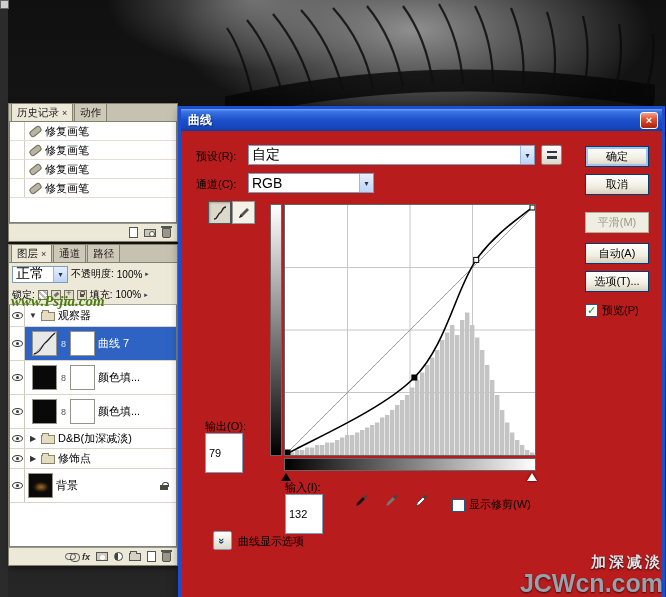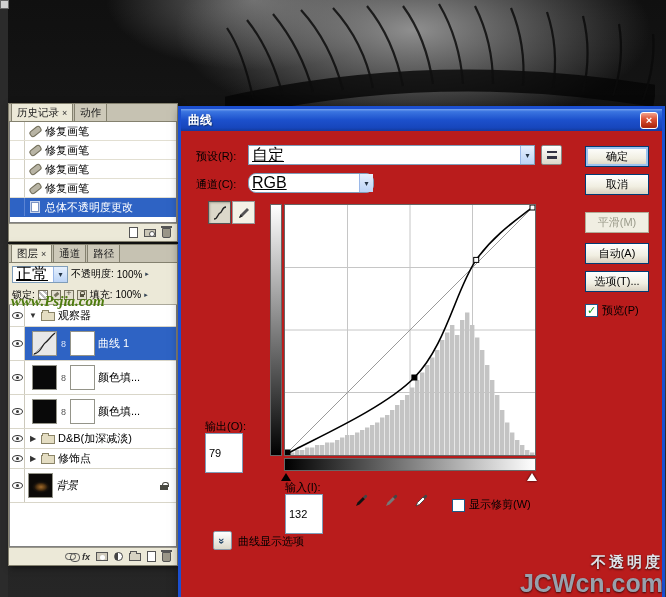--- a/index.html
+++ b/index.html
@@ -35,21 +35,21 @@
   .brush-icon{width:13px;height:7px;background:#b8b4a4;border:1px solid #706c58;border-radius:3px;transform:rotate(-38deg);}
   .doc-icon{width:10px;height:12px;background:#fff;border:1px solid #c8d4ec;box-shadow:inset 0 0 0 1px #7c94c4;}
   .hist-label{font-size:11px;white-space:nowrap;}
   .hist-row.selected{background:#2e63c4;color:#fff;border-bottom-color:#2e63c4;}
   .hist-row.selected .hist-src{border-right-color:#5b84d4;}
   .panel-bottombar{height:18px;background:#ece9d8;border-top:1px solid #9a978a;display:flex;align-items:center;justify-content:flex-end;gap:6px;padding:0 6px;flex:none;}
 
   .layers-controls{height:22px;display:flex;align-items:center;gap:3px;padding:0 3px;flex:none;}
   .dropdown{background:#fff;border:1px solid #7f9db9;height:17px;display:flex;align-items:center;}
   .blend{width:56px;}
-  .dd-val{flex:1;padding-left:3px;font-size:16px;white-space:nowrap;overflow:hidden;text-decoration:underline;}
+  .dd-val{flex:1;padding-left:3px;font-size:14px;white-space:nowrap;overflow:hidden;}
   .dd-btn{width:14px;height:100%;background:linear-gradient(#e6f0fd,#bcd4f6);border-left:1px solid #9ab8e8;font-size:8px;display:flex;align-items:center;justify-content:center;color:#234;flex:none;}
   .ctl-label{font-size:10px;white-space:nowrap;}
   .ctl-val{font-size:10px;}
   .spin{font-size:7px;color:#345;}
   .lock-row{height:20px;display:flex;align-items:center;gap:3px;padding:0 3px;border-bottom:1px solid #aaa89a;flex:none;}
   .lk{width:10px;height:10px;border:1px solid #76725e;background:#e2decf;position:relative;flex:none;}
   .lk1{background:repeating-linear-gradient(45deg,#bbb 0 2px,#fff 2px 4px);}
   .lk2::after{content:"";position:absolute;left:2px;top:2px;width:5px;height:3px;background:#76725e;transform:rotate(-40deg);}
   .lk3::after{content:"+";position:absolute;left:1.5px;top:-2.5px;font-size:9px;color:#55523f;}
   .lk4::after{content:"";position:absolute;left:2px;top:3px;width:4px;height:3px;background:#55523f;}
@@ -63,21 +63,21 @@
   .vis-cell{width:15px;border-right:1px solid #ccc9bc;display:flex;align-items:center;justify-content:center;flex:none;}
   .eye{width:11px;height:7px;border:1px solid #3a3a3a;border-radius:50%;position:relative;background:#fff;}
   .eye::after{content:"";position:absolute;left:3px;top:1px;width:3px;height:3px;border-radius:50%;background:#3a3a3a;}
   .row-body{flex:1;display:flex;align-items:center;gap:3px;padding:0 3px;min-width:0;}
   .row-body.sel{background:#2e63c4;color:#fff;}
   .row-body.child{padding-left:7px;}
   .tri{font-size:8px;color:#333;width:10px;text-align:center;flex:none;}
   .folder{width:14px;height:9px;background:#e4ddc2;border:1px solid #8a8468;position:relative;flex:none;margin-top:2px;}
   .folder::before{content:"";position:absolute;top:-3px;left:0;width:5px;height:2px;background:#e4ddc2;border:1px solid #8a8468;border-bottom:none;}
   .layer-name{font-size:11px;white-space:nowrap;overflow:hidden;}
-  .bg-name{font-style:italic;}
+  .bg-name{}
   .thumb{width:25px;height:25px;border:1px solid #949489;background:#fff;flex:none;}
   .thumb.black{background:#090909;}
   .photo-thumb{background:radial-gradient(ellipse 9px 6px at 12px 13px,#a06a2c 0%,#5a3a14 45%,#1c140c 75%,#0c0a08 100%);}
   .chain{font-size:9px;color:#555;width:7px;text-align:center;flex:none;}
   .row-body.sel .chain{color:#dbe5f8;}
   .locksym{width:9px;height:8px;position:relative;margin-left:auto;margin-right:4px;flex:none;}
   .locksym::after{content:"";position:absolute;left:0;top:3px;width:8px;height:5px;background:#4a4a42;}
   .locksym::before{content:"";position:absolute;left:1.5px;top:0;width:5px;height:4px;border:1px solid #4a4a42;border-bottom:none;border-radius:3px 3px 0 0;}
 
   .lb{flex:none;}
@@ -105,21 +105,21 @@
     background:linear-gradient(#f2a28c,#dd5335 40%,#b02a10 90%);color:#fff;font-size:11px;font-weight:bold;
     display:flex;align-items:center;justify-content:center;line-height:1;}
   .dialog-body{position:absolute;left:0;top:22px;right:0;bottom:0;font-size:11px;}
   .lbl{position:absolute;font-size:11px;white-space:nowrap;}
   .preset-lbl{left:15px;top:18px;} .channel-lbl{left:15px;top:46px;}
   .preset-dd{position:absolute;left:67px;top:14px;width:287px;height:20px;}
   .preset-menu{position:absolute;left:360px;top:14px;width:21px;height:20px;border:1px solid #888;border-radius:2px;
     background:linear-gradient(#fff,#dcd8ca);display:flex;align-items:center;justify-content:center;}
   .lines-ico{width:10px;height:8px;border-top:2px solid #334;border-bottom:2px solid #334;
     background:linear-gradient(transparent 3px,#334 3px,#334 5px,transparent 5px);}
-  .channel-dd{position:absolute;left:67px;top:42px;width:126px;height:20px;border-radius:8px;}
+  .channel-dd{position:absolute;left:67px;top:42px;width:126px;height:20px;}
   .tool-btn{position:absolute;top:70px;width:23px;height:23px;border:1px solid #999;background:#f4f2e6;
     display:flex;align-items:center;justify-content:center;}
   .curve-tool{left:27px;border-color:#555;background:#dcd8ca;box-shadow:inset 1px 1px 2px #a8a494;}
   .pencil-tool{left:51px;}
   .vgrad{position:absolute;left:89px;top:73px;width:12px;height:252px;border:1px solid #666;background:linear-gradient(#fff,#000);}
   .plot{position:absolute;left:103px;top:73px;width:252px;height:252px;border:1px solid #666;background:#fff;}
   .plot svg{display:block;width:100%;height:100%;}
   .hgrad{position:absolute;left:103px;top:327px;width:252px;height:13px;border:1px solid #666;background:linear-gradient(90deg,#000,#fff);}
   .tri-slider{position:absolute;width:0;height:0;border-left:5px solid transparent;border-right:5px solid transparent;}
   .tri-black{left:100px;top:342px;border-bottom:8px solid #000;}
@@ -209,27 +209,20 @@
           </span>
         <span class="hist-label">修复画笔</span>
       </div>
       <div class="hist-row">
         <span class="hist-src"></span>
         <span class="hist-icon-cell">
             <span class="brush-icon"></span>
           </span>
         <span class="hist-label">修复画笔</span>
       </div>
-      <div class="hist-row selected">
-        <span class="hist-src"></span>
-        <span class="hist-icon-cell">
-            <span class="doc-icon"></span>
-          </span>
-        <span class="hist-label">总体不透明度更改</span>
-      </div>
     </div>
     <div class="panel-bottombar">
       <span class="lb new-ico"></span>
       <span class="lb hcam"></span>
       <span class="lb trash-ico"></span>
     </div>
   </div>
 
   <div class="panel layers-panel">
     <div class="psjia-wm">www.Psjia.com</div>
@@ -282,21 +275,21 @@
         <div class="row-body sel child">
           <span class="thumb">
             <svg viewBox="0 0 23 23" width="23" height="23">
                 <rect width="23" height="23" fill="#e8e8e8"></rect>
                 <line x1="0" y1="23" x2="23" y2="0" stroke="#aaa"></line>
                 <path d="M1 22 C8 21 9 13 12 11 C15 9 18 4 22 1" fill="none" stroke="#222" stroke-width="1.3"></path>
               </svg>
           </span>
           <span class="chain">8</span>
           <span class="thumb"></span>
-          <span class="layer-name">曲线 1</span>
+          <span class="layer-name">曲线 7</span>
         </div>
       </div>
       <div class="layer-row h34">
         <span class="vis-cell">
             <span class="eye"></span>
           </span>
         <div class="row-body child">
           <span class="thumb black"></span>
           <span class="chain">8</span>
           <span class="thumb"></span>
@@ -511,17 +504,17 @@
       <div class="preview-chk">
         <span class="checkbox">
             <span>✓</span>
           </span>
         <span class="lbl" style="position:static">预览(P)</span>
       </div>
     </div>
   </div>
 
   <div class="site-wm">
-    <div class="wm1">不透明度</div>
+    <div class="wm1">加深减淡</div>
     <div class="wm2">JCWcn.com</div>
   </div>
 
 </div>
 
 </body></html>

